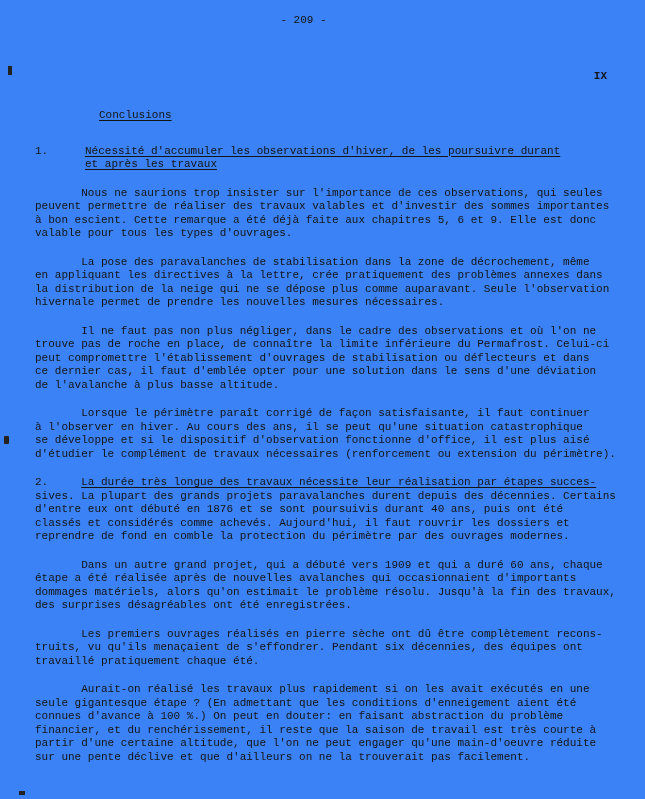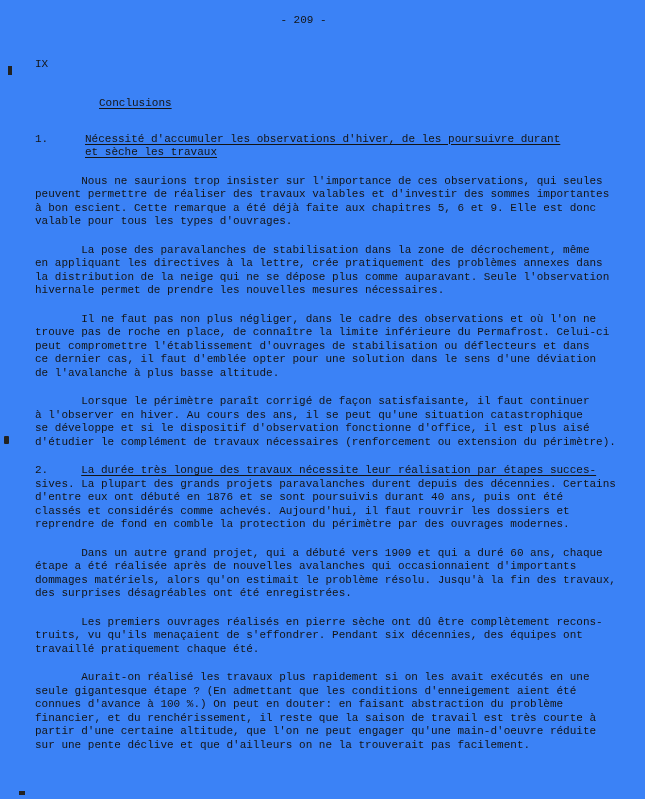--- a/index.html
+++ b/index.html
@@ -11,21 +11,21 @@
     color:#141414;
     font-family:"Liberation Mono","DejaVu Sans Mono",monospace;
     font-size:11px;
     line-height:13.5px;
     padding:14px 18px 8px 35px;
     overflow:hidden;
   }
   .pre{white-space:pre-wrap;}
   .u{text-decoration:underline;text-underline-offset:2px;}
   .page-number{text-align:center;margin-right:55px;}
-  .chapter-numeral{text-align:left;margin-top:30px;margin-right:20px;}
+  .chapter-numeral{text-align:right;margin-top:42px;margin-right:20px;font-weight:bold;}
   .doc-title-row{margin-top:26px;margin-left:64px;}
   .hang{display:flex;margin-top:22px;margin-bottom:15px;}
   .hang-num{flex:0 0 50px;}
   .hang-body{white-space:pre-wrap;}
   .para{margin-bottom:15px;white-space:pre-wrap;}
   .speck{position:absolute;background:#222;}
   .speck.s1{left:8px;top:66px;width:4px;height:9px;}
   .speck.s2{left:4px;top:436px;width:5px;height:8px;border-radius:1px;}
   .speck.s3{left:19px;top:791px;width:6px;height:4px;}
 </style>
@@ -38,21 +38,21 @@
 
   <div class="chapter-numeral">IX</div>
 
   <div class="doc-title-row">
     <span class="u">Conclusions</span>
   </div>
 
   <div class="hang">
     <span class="hang-num">1.</span>
     <div class="hang-body u">Nécessité d'accumuler les observations d'hiver, de les poursuivre durant
-et sèche les travaux</div>
+et après les travaux</div>
   </div>
 
   <div class="para pre">       Nous ne saurions trop insister sur l'importance de ces observations, qui seules
 peuvent permettre de réaliser des travaux valables et d'investir des sommes importantes
 à bon escient. Cette remarque a été déjà faite aux chapitres 5, 6 et 9. Elle est donc
 valable pour tous les types d'ouvrages.</div>
   <div class="para pre">       La pose des paravalanches de stabilisation dans la zone de décrochement, même
 en appliquant les directives à la lettre, crée pratiquement des problèmes annexes dans
 la distribution de la neige qui ne se dépose plus comme auparavant. Seule l'observation
 hivernale permet de prendre les nouvelles mesures nécessaires.</div>

